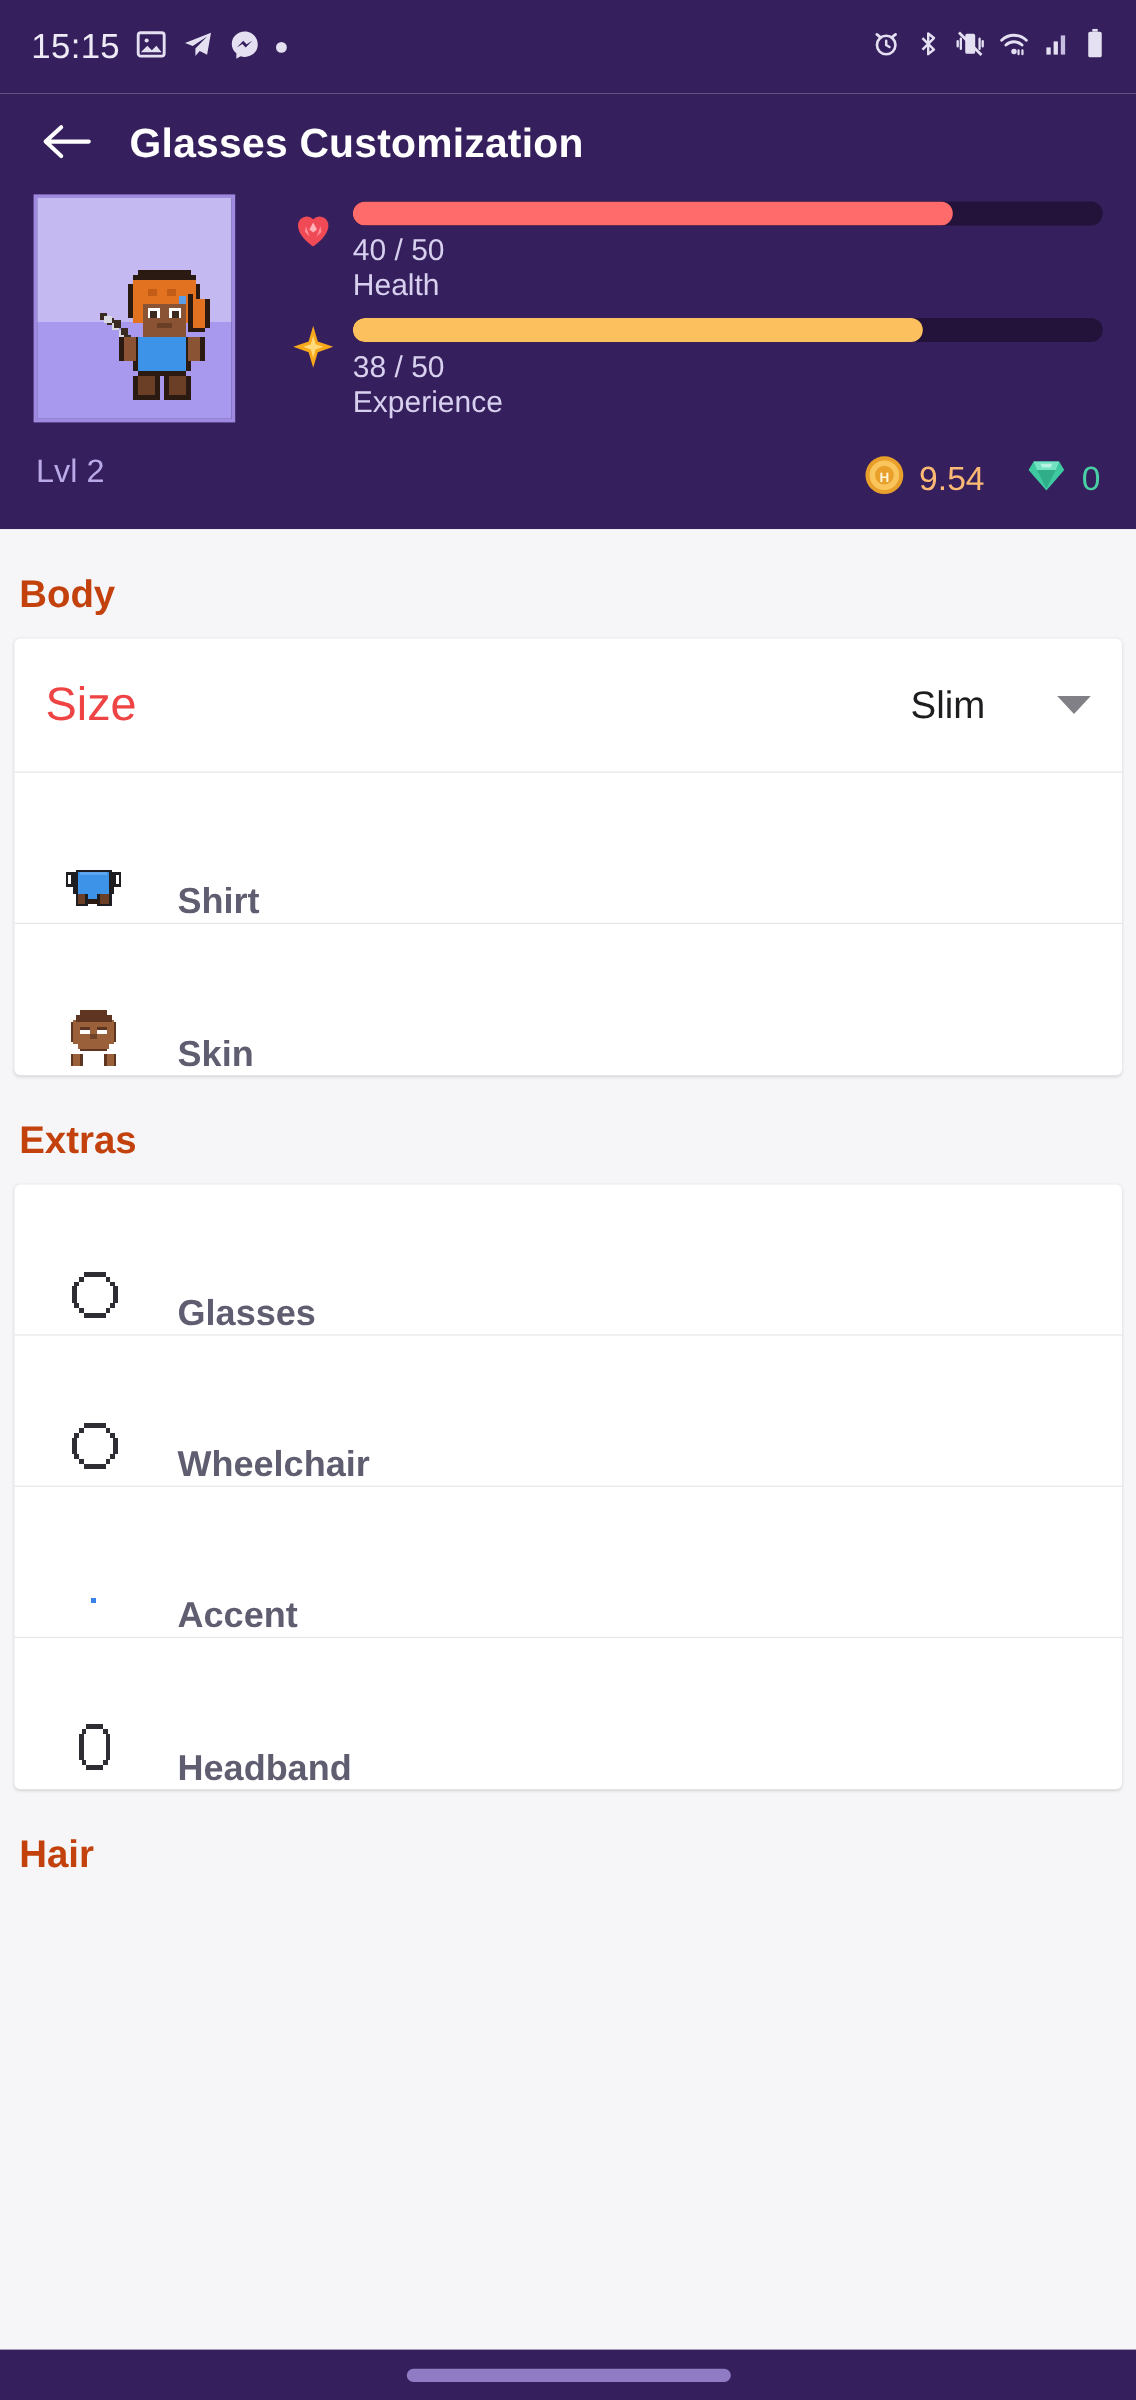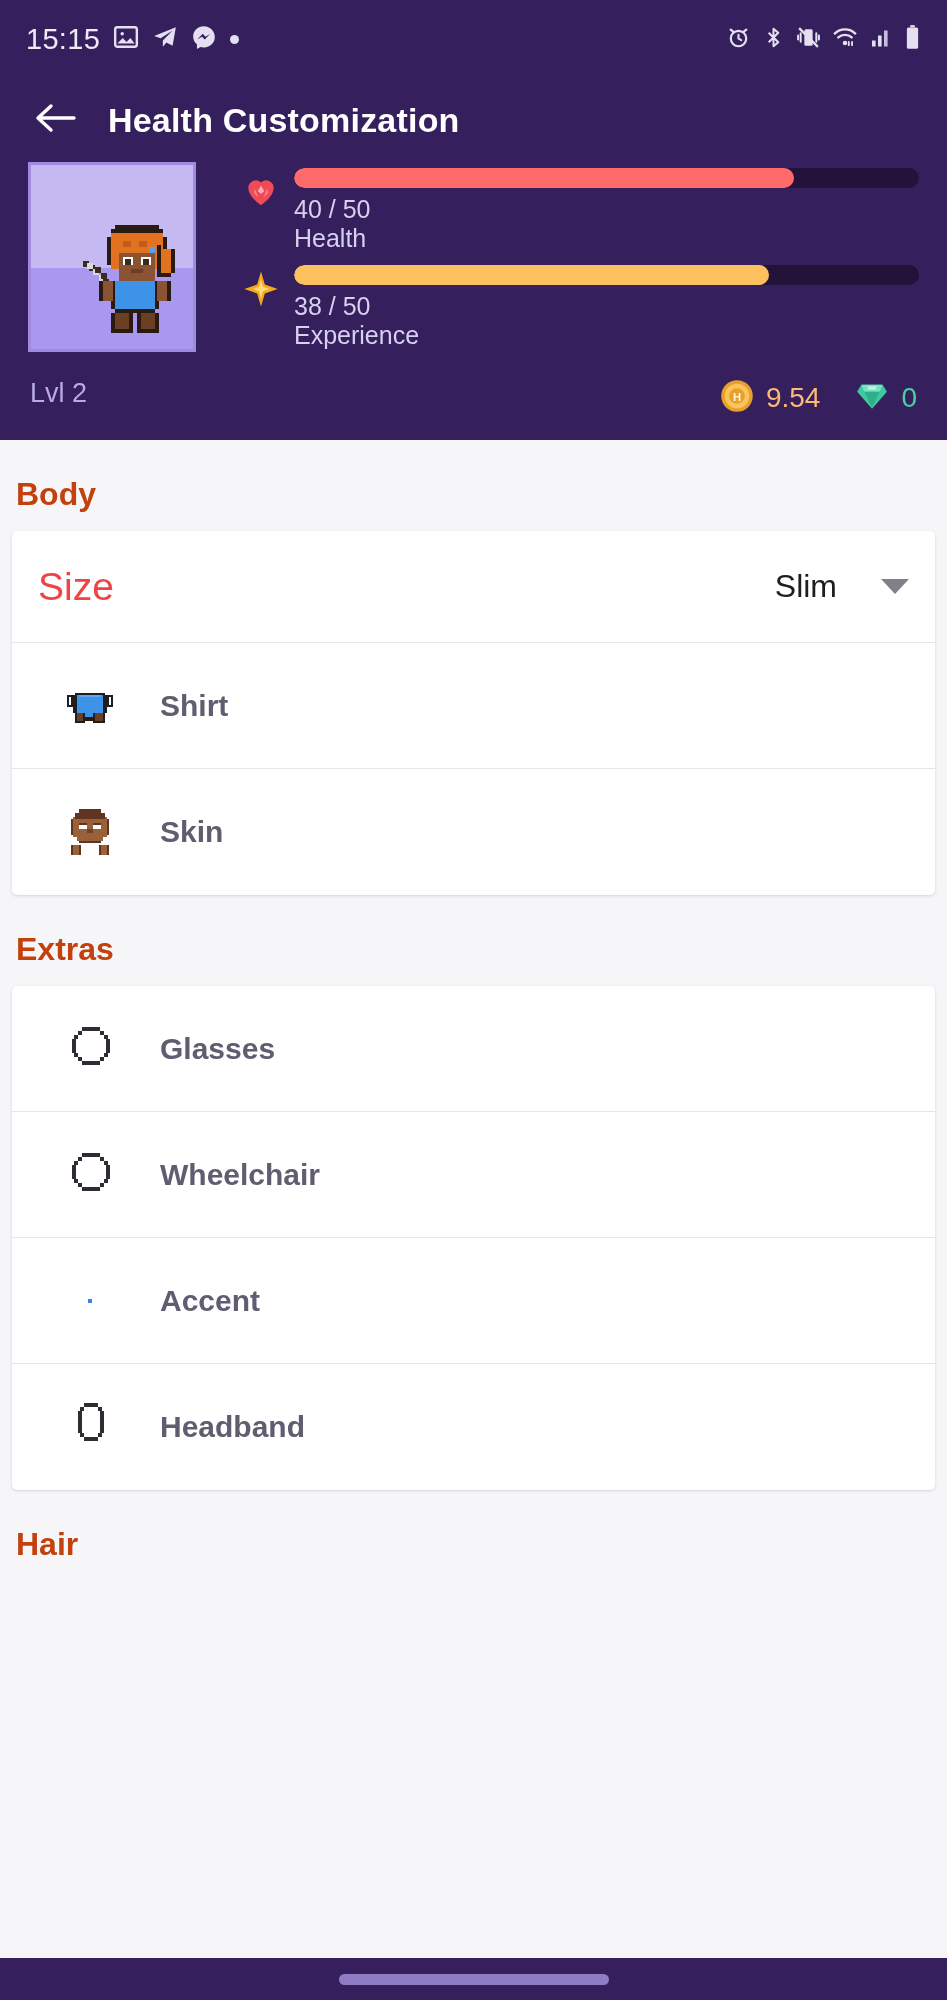--- a/index.html
+++ b/index.html
@@ -63,31 +63,31 @@
     font-size:32px; font-weight:700; color:#c2410c;
     padding:36px 16px 18px 16px;
   }
   .card{
     background:#ffffff; margin:0 12px;
     border-radius:5px;
     box-shadow:0 1px 3px rgba(0,0,0,.14);
     overflow:hidden;
   }
   .row{
-    min-height:126px; display:flex; align-items:center;
-    border-bottom:1px solid #e6e6ea; padding:0 22px;
+    min-height:126px; display:flex; align-items:flex-end;
+    border-bottom:1px solid #e6e6ea; padding:0 10px;
   }
   .row:last-child{ border-bottom:none; }
   .rowIcon{ width:112px; flex:0 0 112px; display:flex; align-items:center; justify-content:center; }
   .rowLabel{ font-size:30px; font-weight:700; color:#5f5d70; margin-left:14px; }
 
   
   .selRow{ min-height:112px; display:flex; align-items:center; padding:0 26px; border-bottom:1px solid #e6e6ea; }
   .selLabel{ font-size:39px; color:#ef4444; }
-  .selRight{ margin-left:auto; display:flex; align-items:center; gap:44px; }
+  .selRight{ margin-left:auto; display:flex; align-items:center; gap:60px; }
   .selValue{ font-size:32px; color:#1d1d20; }
   .caret{ width:0;height:0;border-left:14px solid transparent;border-right:14px solid transparent;border-top:15px solid #808086; }
 
   
   .navbar{
     position:absolute; left:0; bottom:0; width:947px; height:42px;
     background:#35205d; display:flex; align-items:center; justify-content:center;
   }
   .navpill{ width:270px; height:11px; border-radius:6px; background:#8f7cc4; }
   .px{ image-rendering:pixelated; }
@@ -166,21 +166,21 @@
 
   <div class="header">
     <div class="appbar">
       <div class="backbtn">
         <span>
           <svg width="44" height="34" viewBox="0 0 44 34">
               <path d="M18 5L5 17l13 12M5 17h36" fill="none" stroke="#ffffff" stroke-width="3.4" stroke-linecap="round" stroke-linejoin="round"></path>
             </svg>
         </span>
       </div>
-      <div class="title">Health Customization</div>
+      <div class="title">Glasses Customization</div>
     </div>
 
     <div class="heroRow">
 
       <div class="avatarBox">
         <svg class="px" width="162" height="184" viewBox="0 0 81 92" shape-rendering="crispEdges">
 
           <g>
             <rect x="26" y="48" width="3" height="3" fill="#3a2a20"></rect>
             <rect x="29" y="50" width="3" height="3" fill="#3a2a20"></rect>

